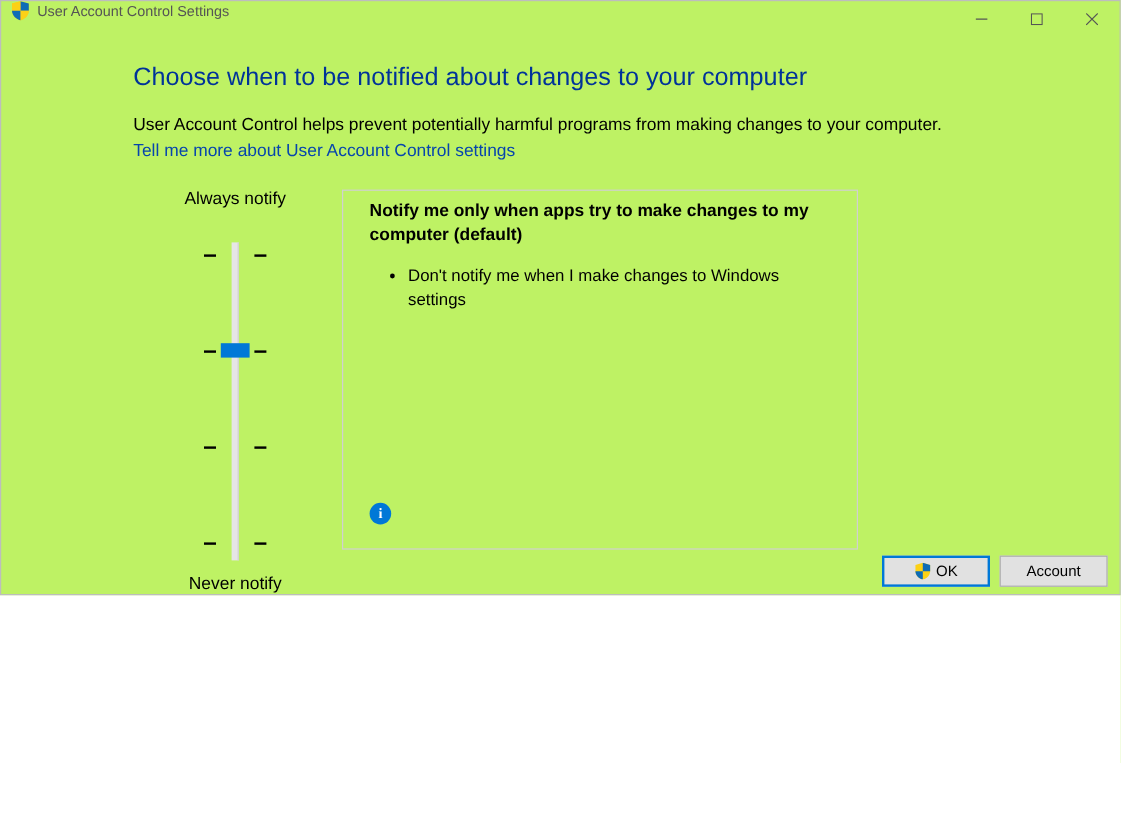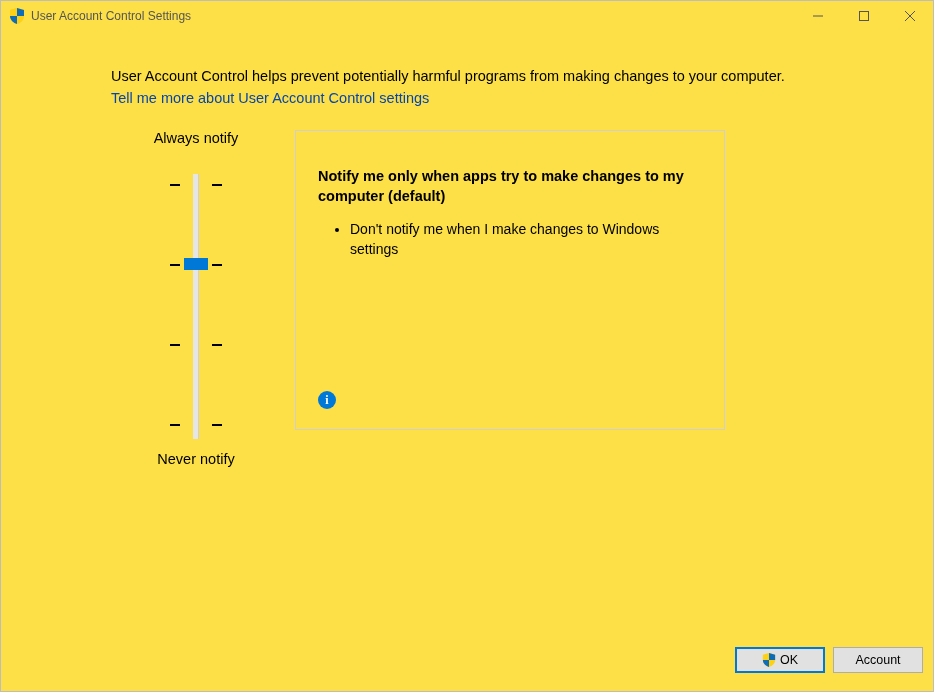--- a/index.html
+++ b/index.html
@@ -8,23 +8,23 @@
     font-family: "Segoe UI", Tahoma, sans-serif;
     font-size: 12px;
     color: #000;
     background: #fff;
     width: 934px;
     height: 692px;
     overflow: hidden;
   }
   .window {
     width: 934px;
-    height: 692px;
+    height: 496px;
     border: 1px solid #bdbdbd;
-    background: #fde047;
+    background: #bef264;
     display: flex;
     flex-direction: column;
   }
   .titlebar {
     height: 30px;
     display: flex;
     align-items: center;
     padding-left: 8px;
     color: #555;
     font-size: 12px;
@@ -81,21 +81,21 @@
     width: 170px;
     display: flex;
     flex-direction: column;
     align-items: center;
   }
   .slider-label {
     font-size: 14.5px;
     margin-bottom: 28px;
     align-self: center;
   }
-  .slider-label.bottom { margin-top: 12px; margin-bottom: 0; }
+  .slider-label.bottom { margin-top: 12px; margin-bottom: 12px; }
   .slider-track-container {
     position: relative;
     height: 265px;
     width: 80px;
     display: flex;
     justify-content: center;
   }
   .track {
     width: 6px;
     height: 100%;
@@ -120,22 +120,22 @@
     height: 12px;
     background: #0078D7;
     left: 28px;
     top: 84px;
     cursor: pointer;
   }
   .info-box {
     border: 1px solid #d0d0d0;
     width: 430px;
     height: 300px;
-    margin-left: 14px;
-    padding: 36px 22px 20px 22px;
+    margin-left: 4px;
+    padding: 8px 22px 20px 22px;
     position: relative;
     display: flex;
     flex-direction: column;
   }
   .info-title {
     font-size: 14.5px;
     font-weight: 600;
     line-height: 1.35;
     margin-bottom: 14px;
   }
@@ -231,20 +231,21 @@
       <div class="win-btn">
         <svg width="10" height="10" viewBox="0 0 10 10">
             <line x1="0" y1="0" x2="10" y2="10" stroke="#555" stroke-width="1"></line>
             <line x1="10" y1="0" x2="0" y2="10" stroke="#555" stroke-width="1"></line>
           </svg>
       </div>
     </div>
   </div>
 
   <div class="content">
+    <div class="heading">Choose when to be notified about changes to your computer</div>
     <div class="desc">
       <span>User Account Control helps prevent potentially harmful programs from making changes to your computer.</span><br>
       <span class="link">Tell me more about User Account Control settings</span>
     </div>
 
     <div class="main-area">
       <div class="slider-col">
         <div class="slider-label">Always notify</div>
         <div class="slider-track-container">
           <div class="track"></div>

